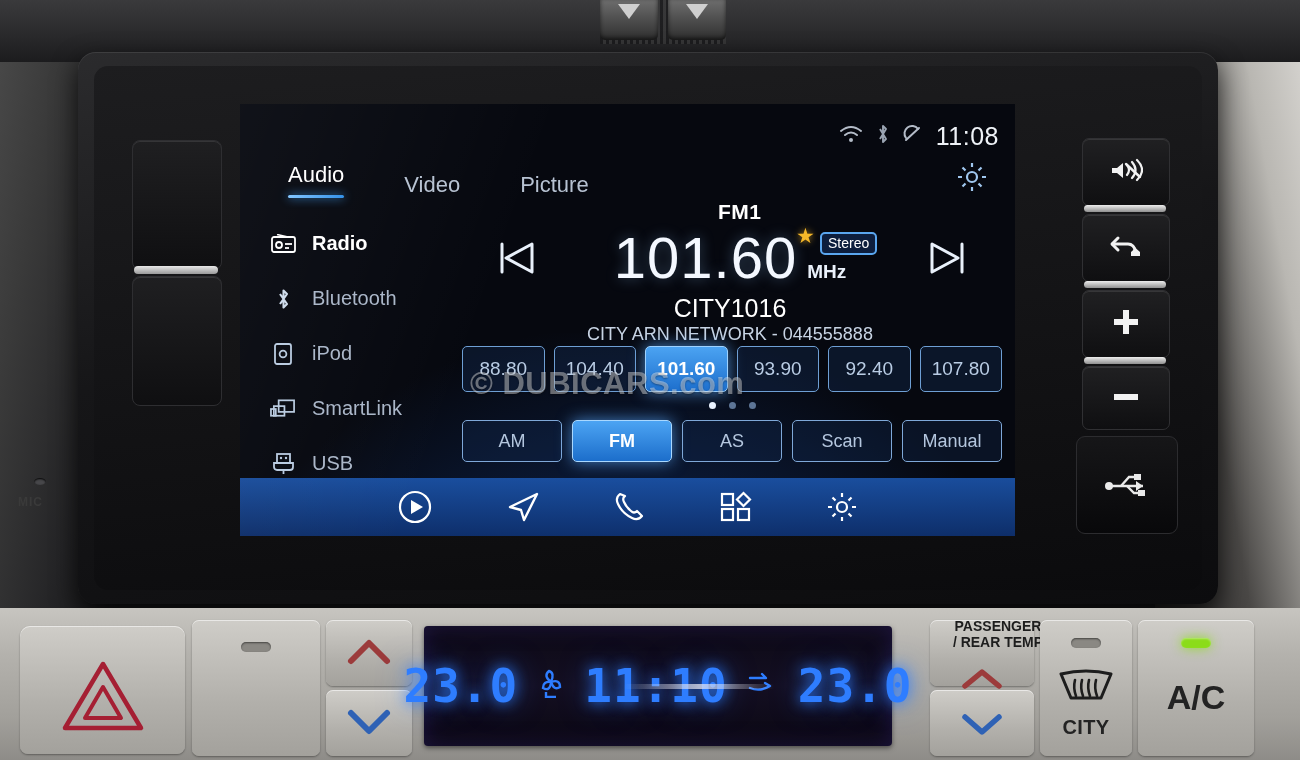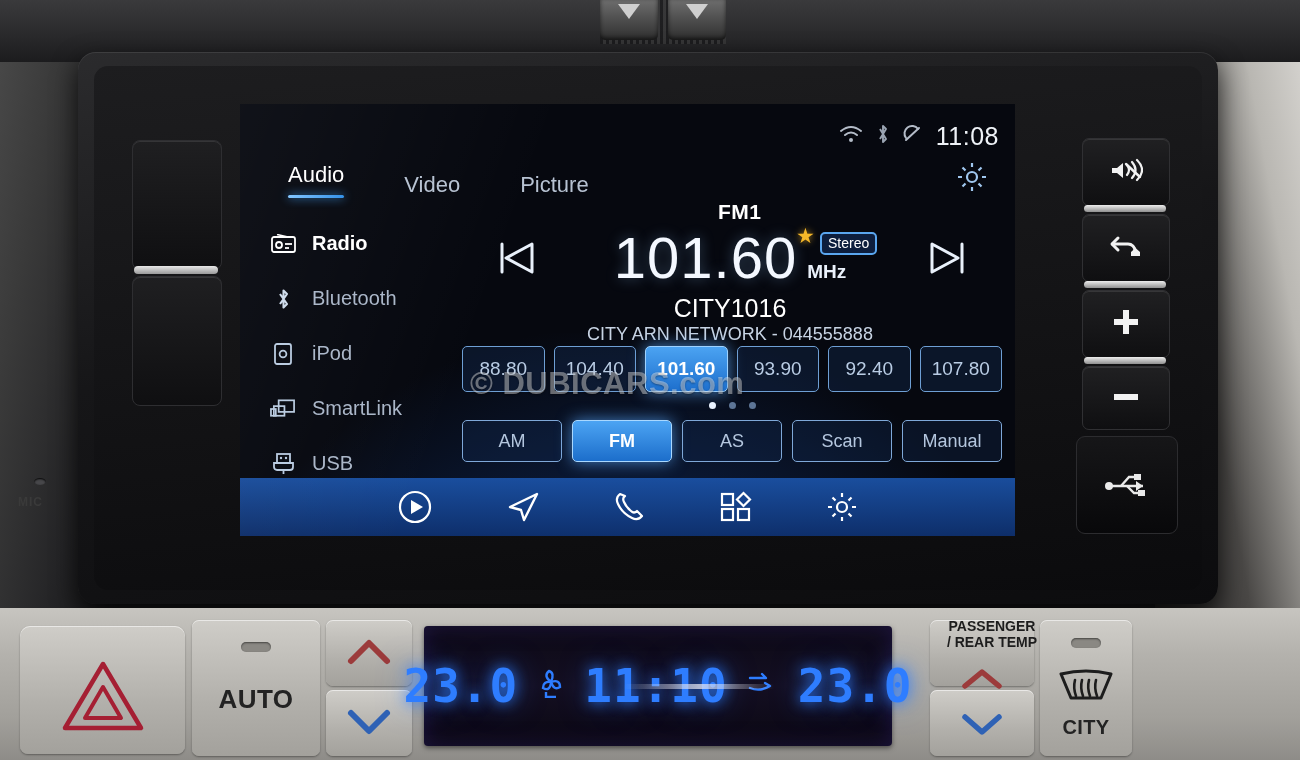--- a/index.html
+++ b/index.html
@@ -435,21 +435,20 @@
       <span style="position:absolute;left:50%;top:56%;transform:translate(-50%,-50%);">
         <svg width="84" height="74" viewBox="0 0 84 74">
           <path d="M42 5 L80 69 H4 z" stroke="#a51f33" stroke-width="4.5" fill="none" stroke-linejoin="round"></path>
           <path d="M42 28 L60 59 H24 z" stroke="#a51f33" stroke-width="4" fill="none" stroke-linejoin="round"></path>
         </svg>
       </span>
     </div>
 
     <div class="cbtn autob">
       <span class="led led-off" style="top:22px;"></span>
-      <span class="cbtn-lbl" style="top:64px;font-size:26px;letter-spacing:.5px;">AUTO</span>
     </div>
 
     <div class="cbtn tup">
       <span style="position:absolute;left:50%;top:52%;transform:translate(-50%,-50%);">
         <svg width="46" height="30" viewBox="0 0 46 30">
           <path d="M5 24 L23 6 L41 24" stroke="#9c3b3b" stroke-width="6" fill="none" stroke-linejoin="round" stroke-linecap="round"></path>
         </svg>
       </span>
     </div>
     <div class="cbtn tdn">
@@ -476,21 +475,21 @@
       <span class="seg-ico">
         <svg width="30" height="26" viewBox="0 0 30 26">
           <path d="M2 8 h16 l-4-4 M2 18 q10 4 20-2 l-5-3" stroke="#2e7dff" stroke-width="2.4" fill="none" stroke-linecap="round" stroke-linejoin="round"></path>
         </svg>
       </span>
       <span class="seg">23.0</span>
       <span class="clcd-streak"></span>
     </div>
 
     <div class="cbtn prt">
-      <span style="position:absolute;left:10px;top:-2px;width:100%;text-align:center;font-size:14px;font-weight:bold;color:#1d1d1d;line-height:1.15;">
+      <span style="position:absolute;left:16px;top:-2px;width:100%;text-align:center;font-size:14px;font-weight:bold;color:#1d1d1d;line-height:1.15;">
         <span>PASSENGER</span><br>
         <span>/ REAR TEMP</span>
       </span>
       <span style="position:absolute;left:50%;top:48px;transform:translateX(-50%);">
         <svg width="46" height="22" viewBox="0 0 46 22">
           <path d="M6 18 L23 4 L40 18" stroke="#9c3b3b" stroke-width="5.5" fill="none" stroke-linejoin="round" stroke-linecap="round"></path>
         </svg>
       </span>
     </div>
     <div class="cbtn prb">
@@ -510,15 +509,19 @@
             <path d="M20 12 q-2 8 1 16"></path>
               <path d="M27 12 q-2 8 1 16"></path>
             <path d="M34 12 q-2 8 1 16"></path>
               <path d="M41 12 q-2 8 1 16"></path>
           </g>
         </svg>
       </span>
       <span class="cbtn-lbl" style="top:96px;font-size:20px;letter-spacing:.3px;">CITY</span>
     </div>
 
+    <div class="cbtn acb">
+      <span class="led led-on" style="top:18px;"></span>
+      <span class="cbtn-lbl" style="top:58px;font-size:34px;">A/C</span>
+    </div>
 
   </div>
 </div>
 
 </body></html>

